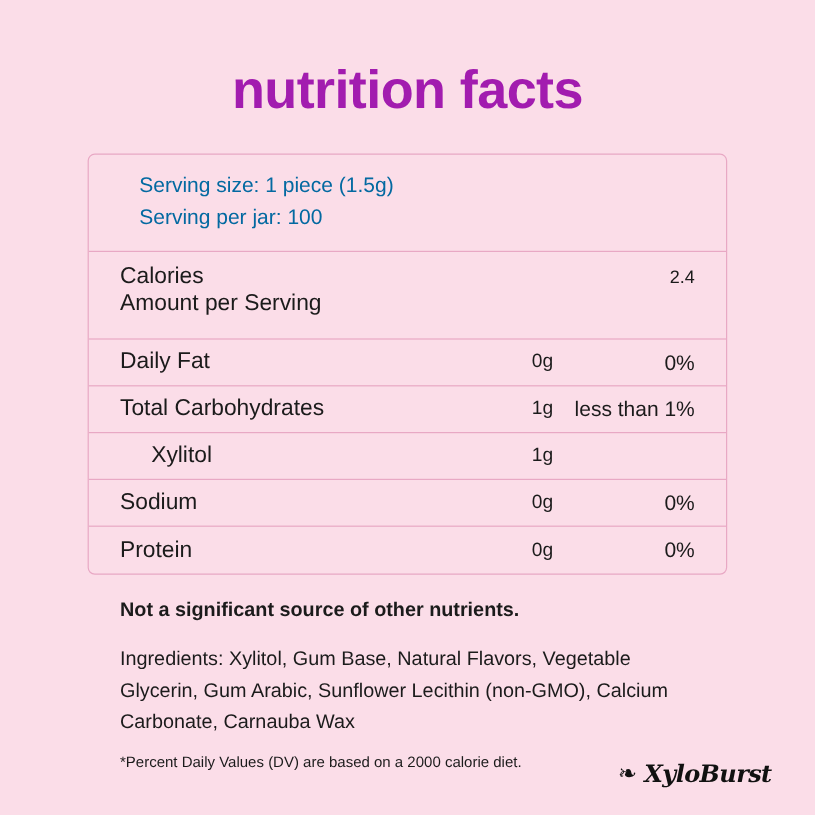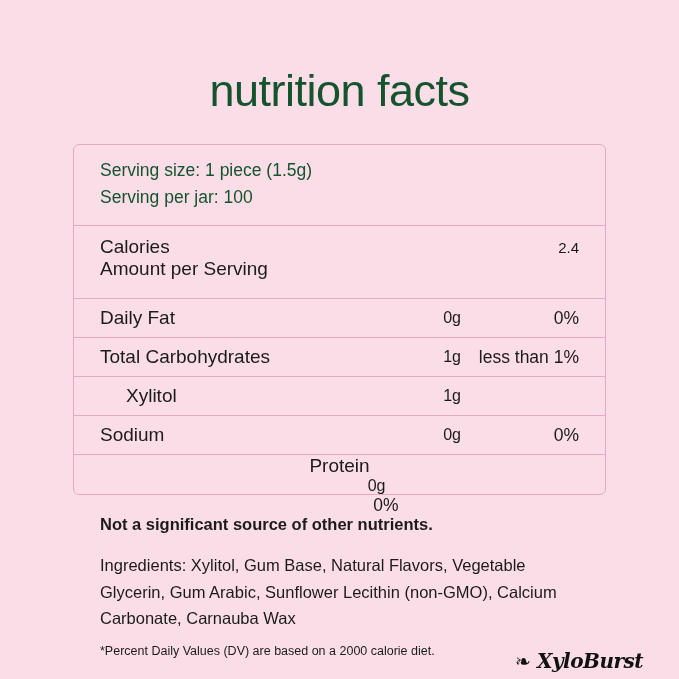--- a/index.html
+++ b/index.html
@@ -17,24 +17,24 @@
   .page {
     position: relative;
     width: 679px;
     height: 679px;
     box-sizing: border-box;
     padding: 0;
   }
   .title {
     text-align: center;
     font-size: 45px;
-    font-weight: 400;
+    font-weight: 700;
     letter-spacing: -0.5px;
-    color: #14532d;
-    margin: 16px;
+    color: #a21caf;
+    margin: 0;
     padding-top: 50px;
     line-height: 1.1;
   }
   .panel {
     position: absolute;
     left: 73px;
     top: 128px;
     width: 533px;
     border: 1px solid #e8a8c4;
     border-radius: 6px;
@@ -43,30 +43,30 @@
   }
   .row {
     display: flex;
     align-items: center;
     box-sizing: border-box;
     padding: 0 26px;
     border-bottom: 1px solid #e8a8c4;
   }
   .row:last-child {
     border-bottom: none;
-    flex-direction: column;
   }
   .serving-block {
     padding: 12px 26px 14px 26px;
     border-bottom: 1px solid #e8a8c4;
   }
   .serving-line {
     font-size: 17.5px;
     line-height: 1.55;
-    color: #14532d;
+    color: #0369a1;
+    margin-left: 16px;
   }
   .label {
     flex: 1 1 auto;
     font-size: 19px;
     color: #1b1b1b;
     white-space: nowrap;
   }
   .label.bold {
     font-weight: 400;
   }

